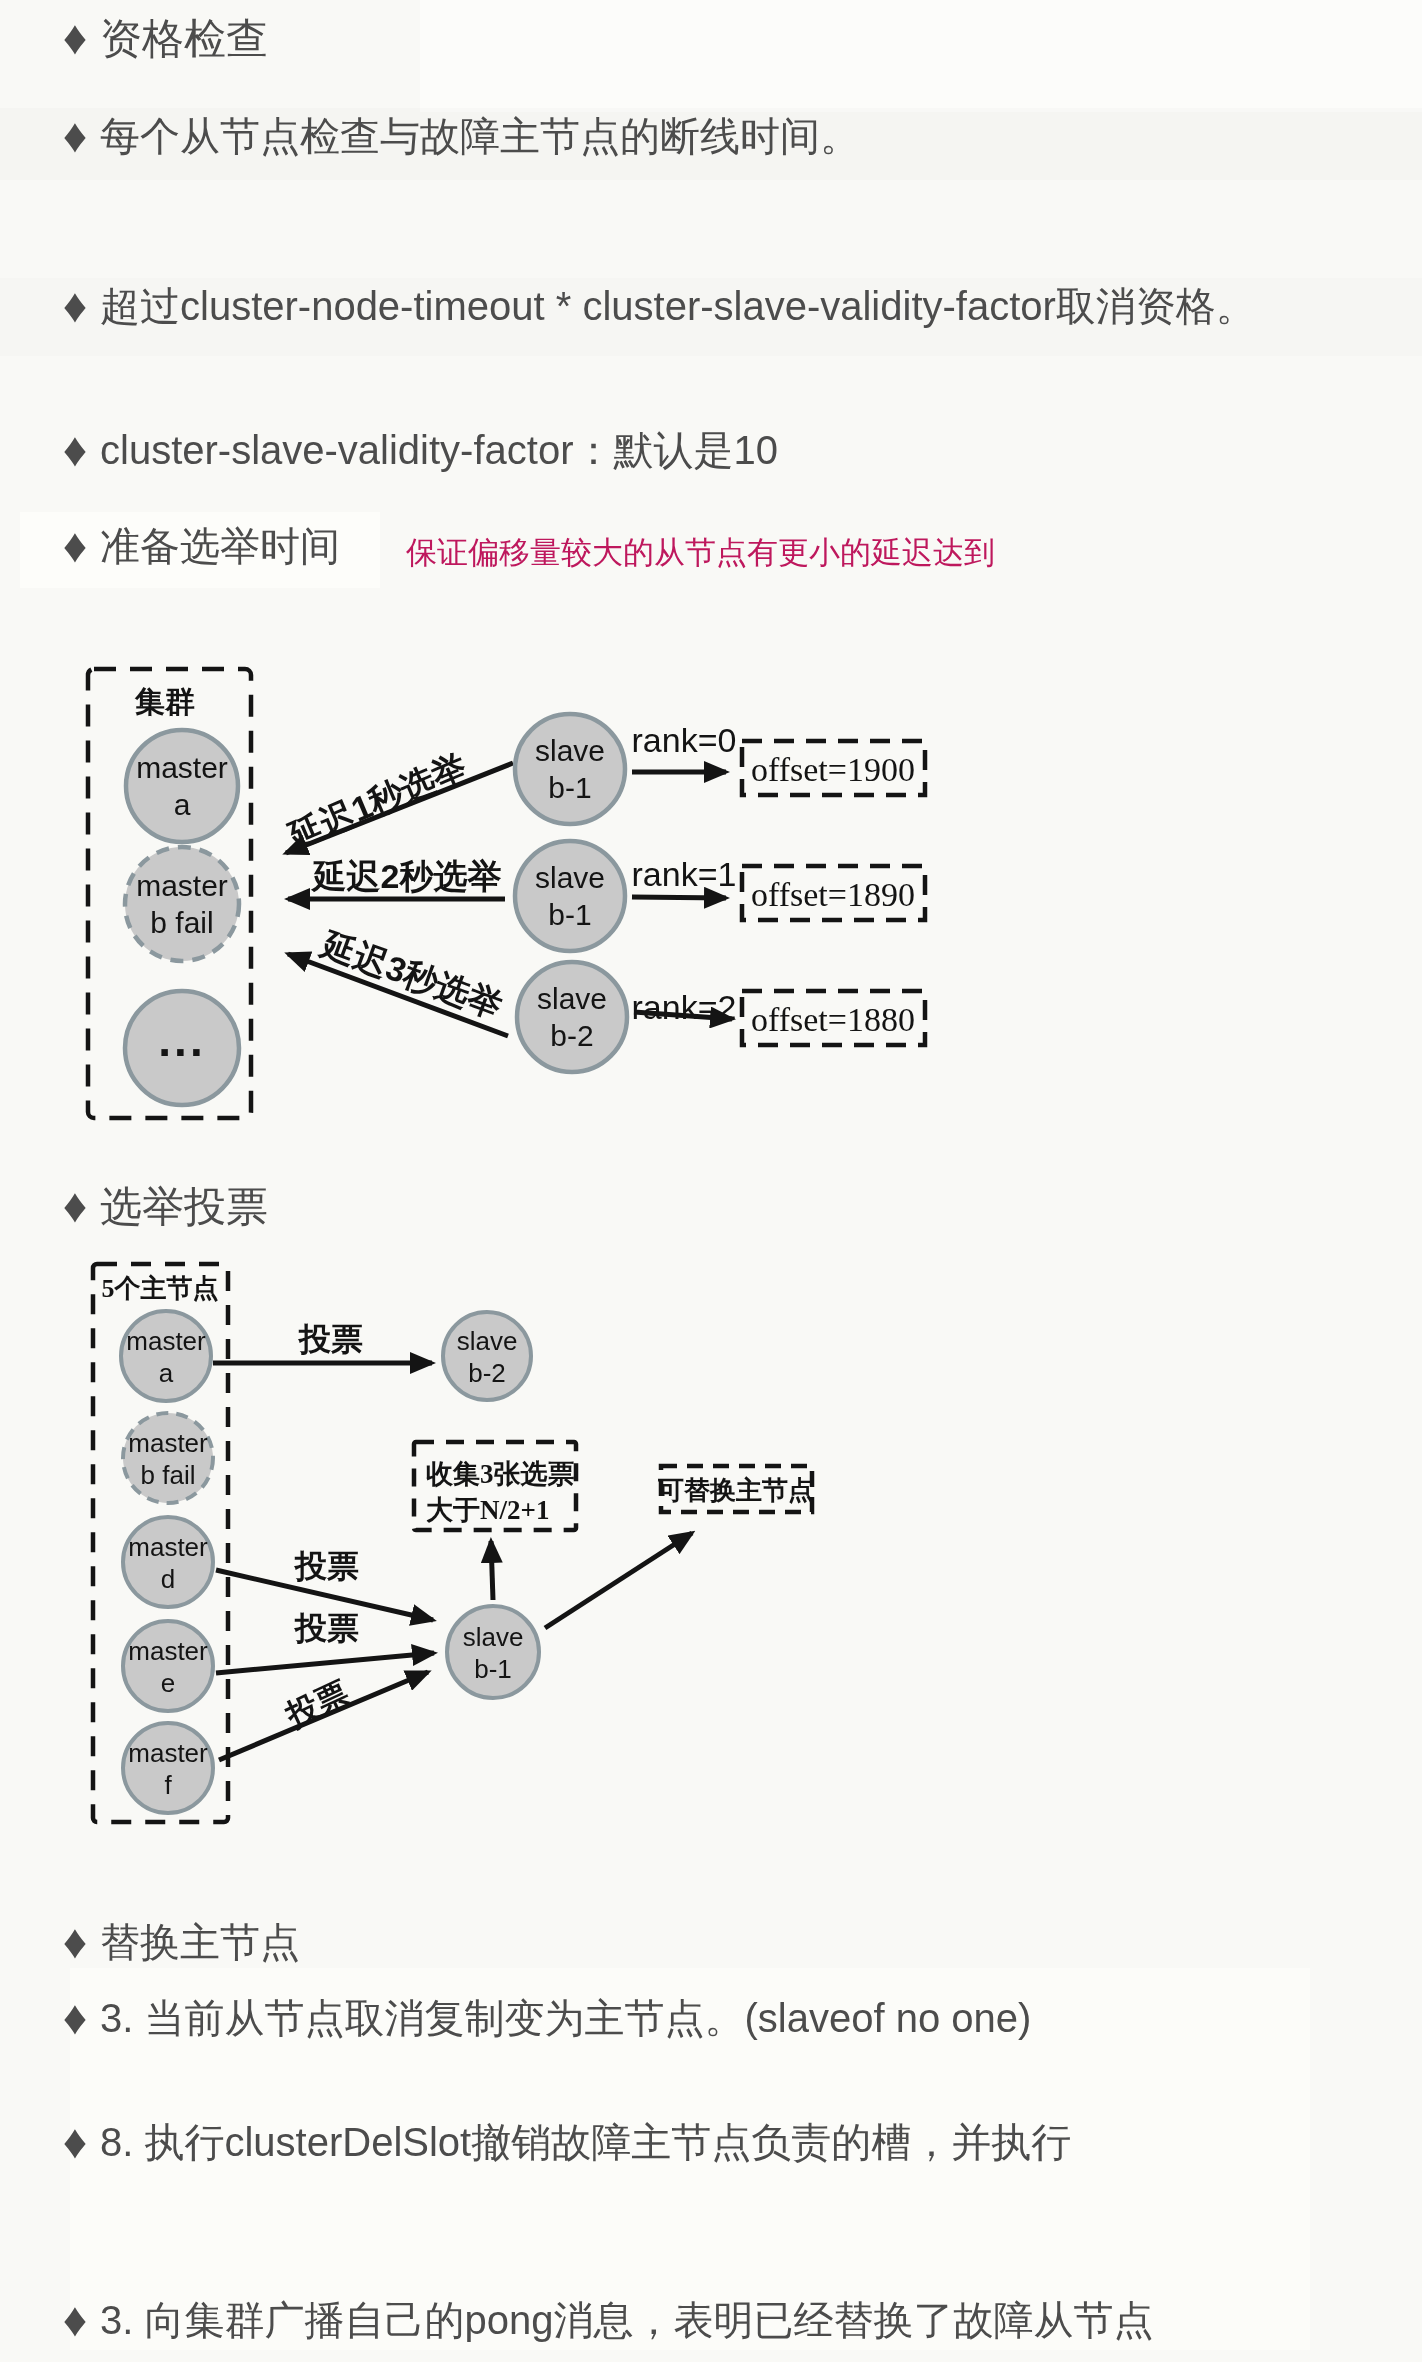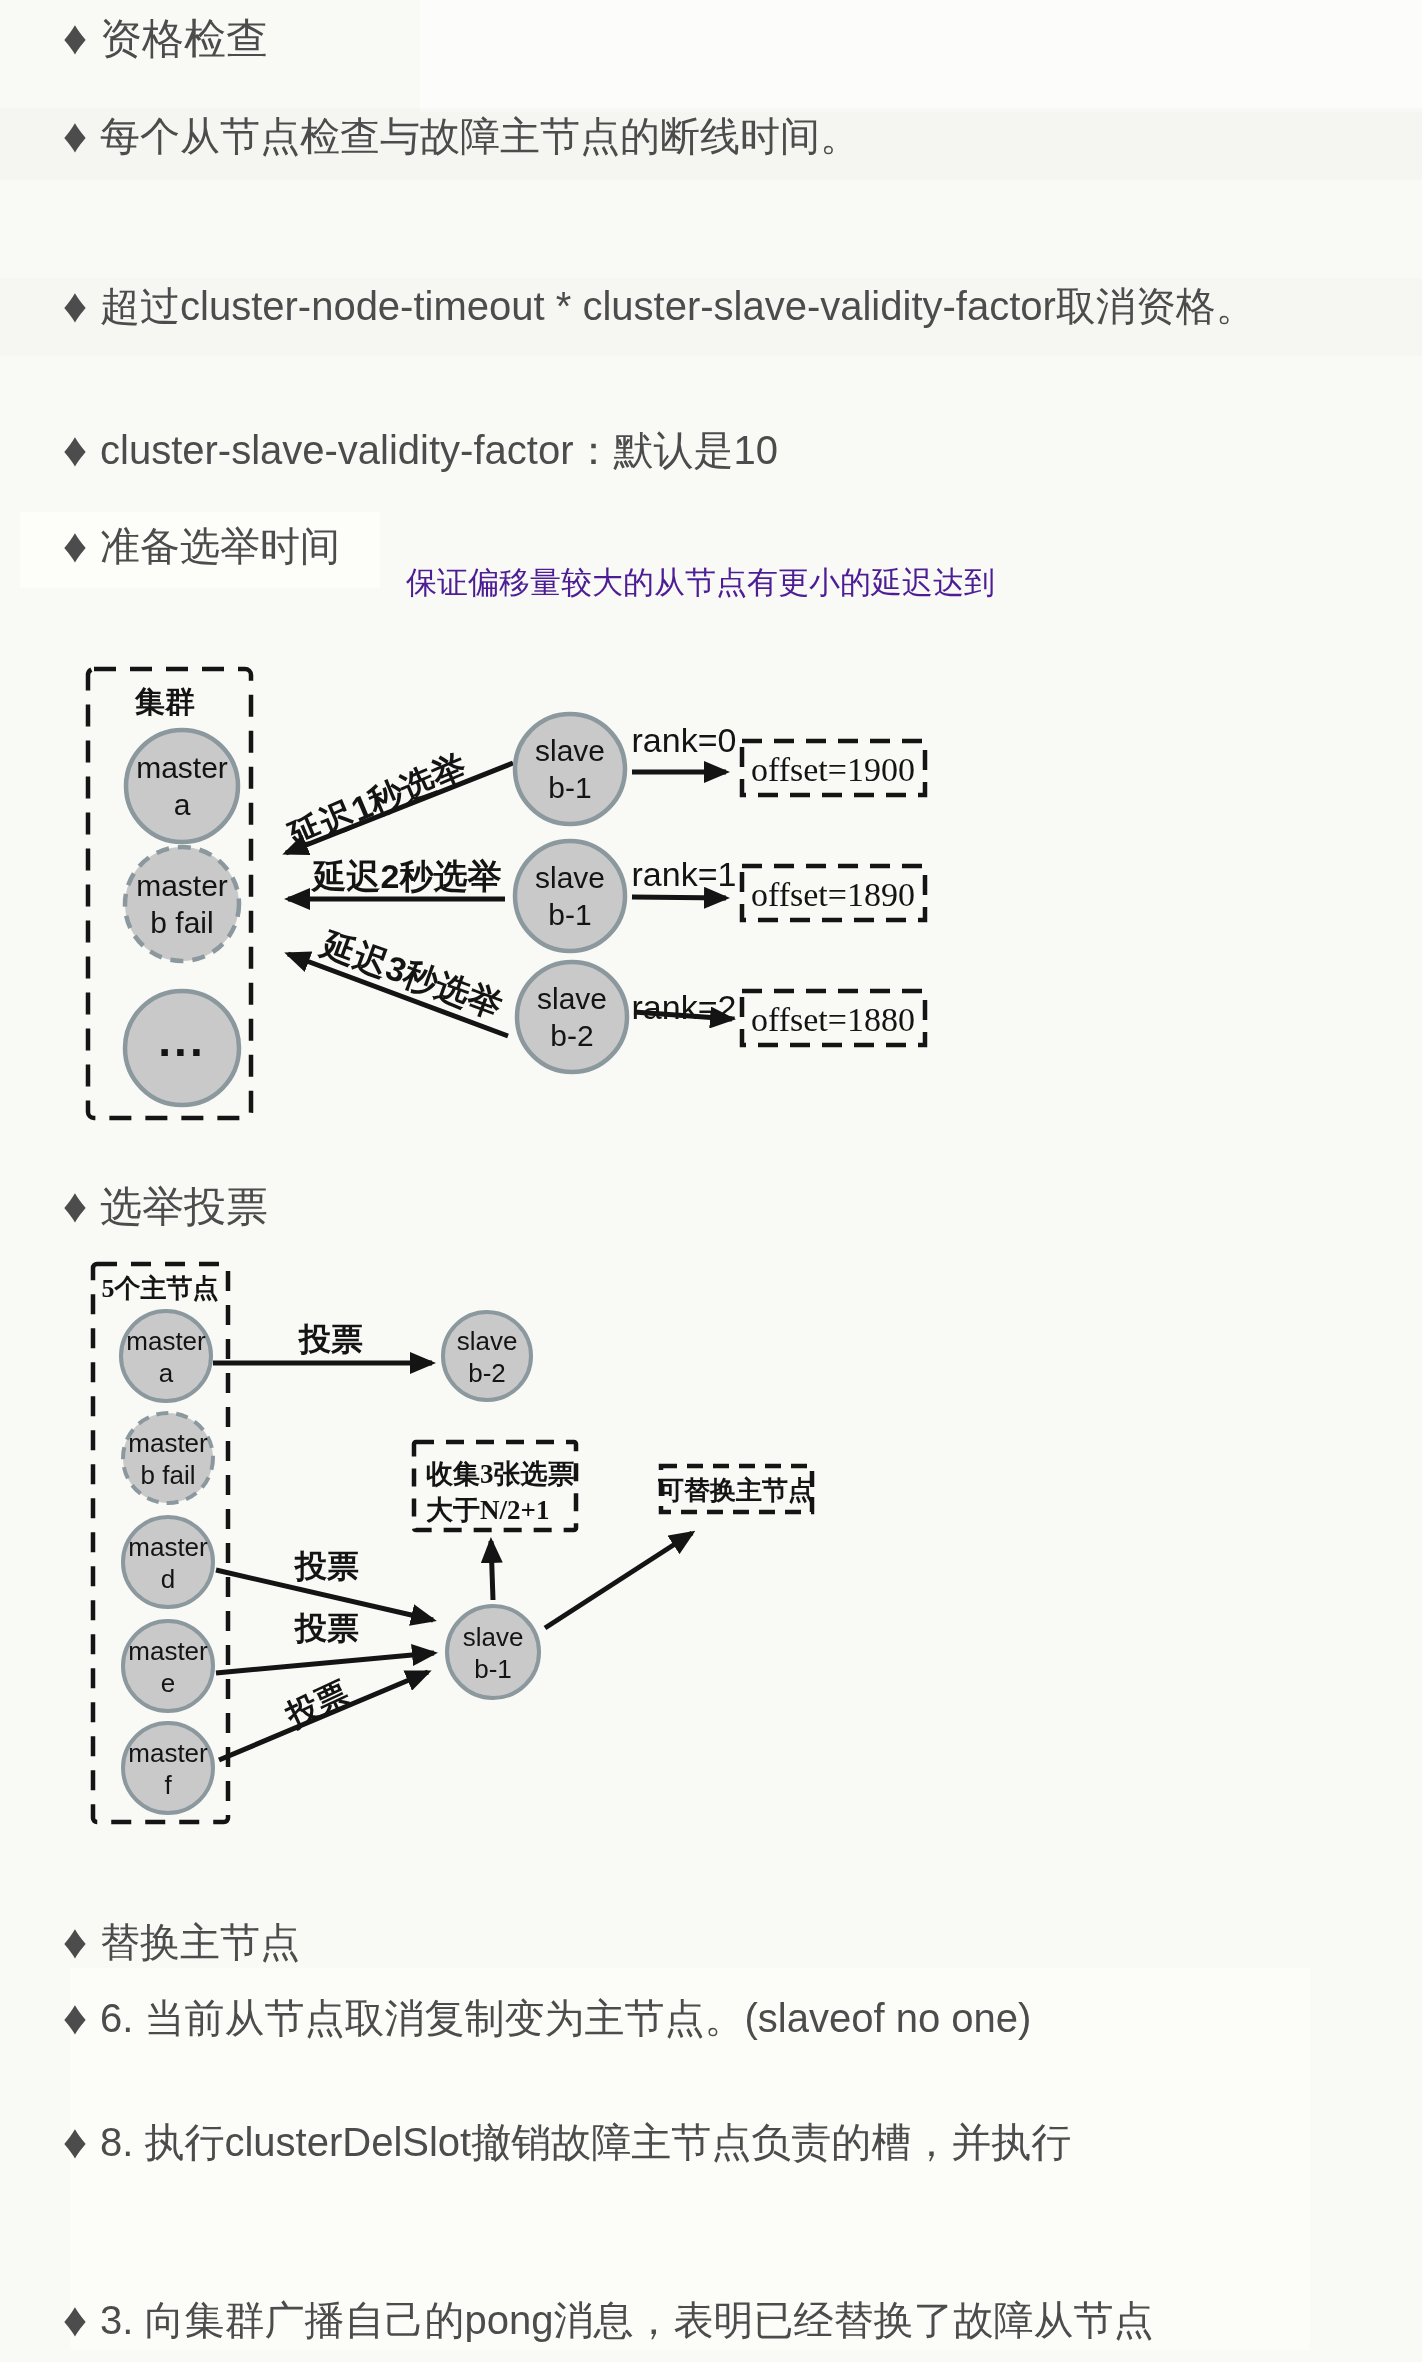--- a/index.html
+++ b/index.html
@@ -33,25 +33,26 @@
     line-height:1.2;
     margin-left:2px;
     color:#4c4c4c;
     white-space:nowrap;
   }
   .btext.big{font-size:42px;}
   .btext.wrap2{white-space:normal;line-height:48px;}
   .note{
     position:absolute;
     left:406px;
-    top:552px;
+    top:524px;
     font-size:31px;
     line-height:61px;
-    color:#4c1d95;
+    color:#be185d;
     white-space:nowrap;
+    font-family:Liberation Mono, monospace;
   }
   svg{position:absolute;display:block;}
   svg text{fill:#141414;}
   .node-label{font-family:"Liberation Sans", sans-serif;font-size:30px;}
   .node-label-sm{font-family:"Liberation Sans", sans-serif;font-size:26px;}
   .arrow-label{font-family:"Liberation Sans", sans-serif;font-size:34px;font-weight:600;}
   .vote-label{font-family:"Liberation Sans", sans-serif;font-size:32px;font-weight:600;}
   .rank-label{font-family:"Liberation Sans", sans-serif;font-size:34px;}
   .serif-label{font-family:"Liberation Serif", serif;font-weight:bold;}
   .offset-label{font-family:"Liberation Serif", serif;font-size:34px;}
@@ -219,21 +220,21 @@
     <text x="736" y="1499" text-anchor="middle" class="serif-label" font-size="26">可替换主节点</text>
   </svg>
 
   <div class="row" style="left:52px;top:1918px;">
     <span class="diamond">♦</span>
     <span class="btext">替换主节点</span>
   </div>
 
   <div class="row" style="left:52px;top:1994px;">
     <span class="diamond">♦</span>
-    <span class="btext">6. 当前从节点取消复制变为主节点。(slaveof no one)</span>
+    <span class="btext">3. 当前从节点取消复制变为主节点。(slaveof no one)</span>
   </div>
 
   <div class="row" style="left:52px;top:2118px;">
     <span class="diamond">♦</span>
     <span class="btext wrap2">
       <div>8. 执行clusterDelSlot撤销故障主节点负责的槽，并执行</div>
     </span>
   </div>
 
   <div class="row" style="left:52px;top:2296px;">

